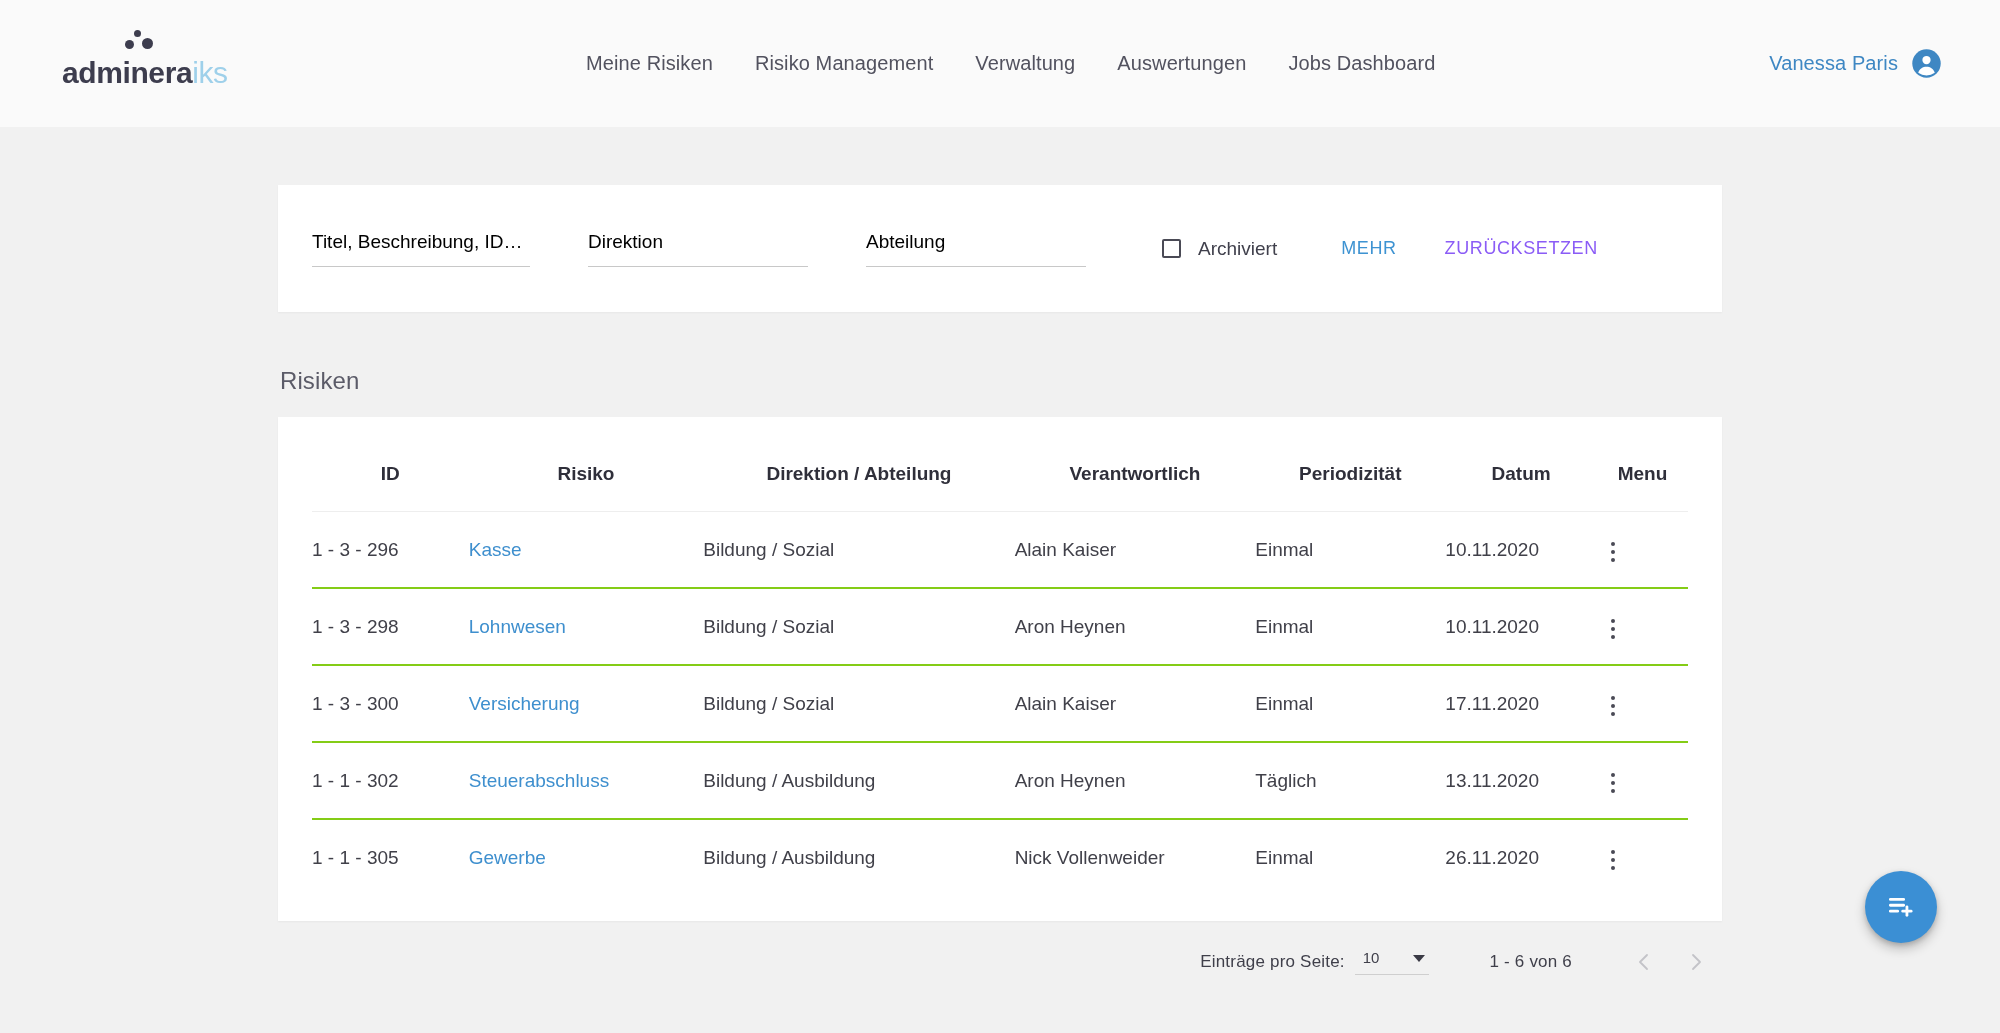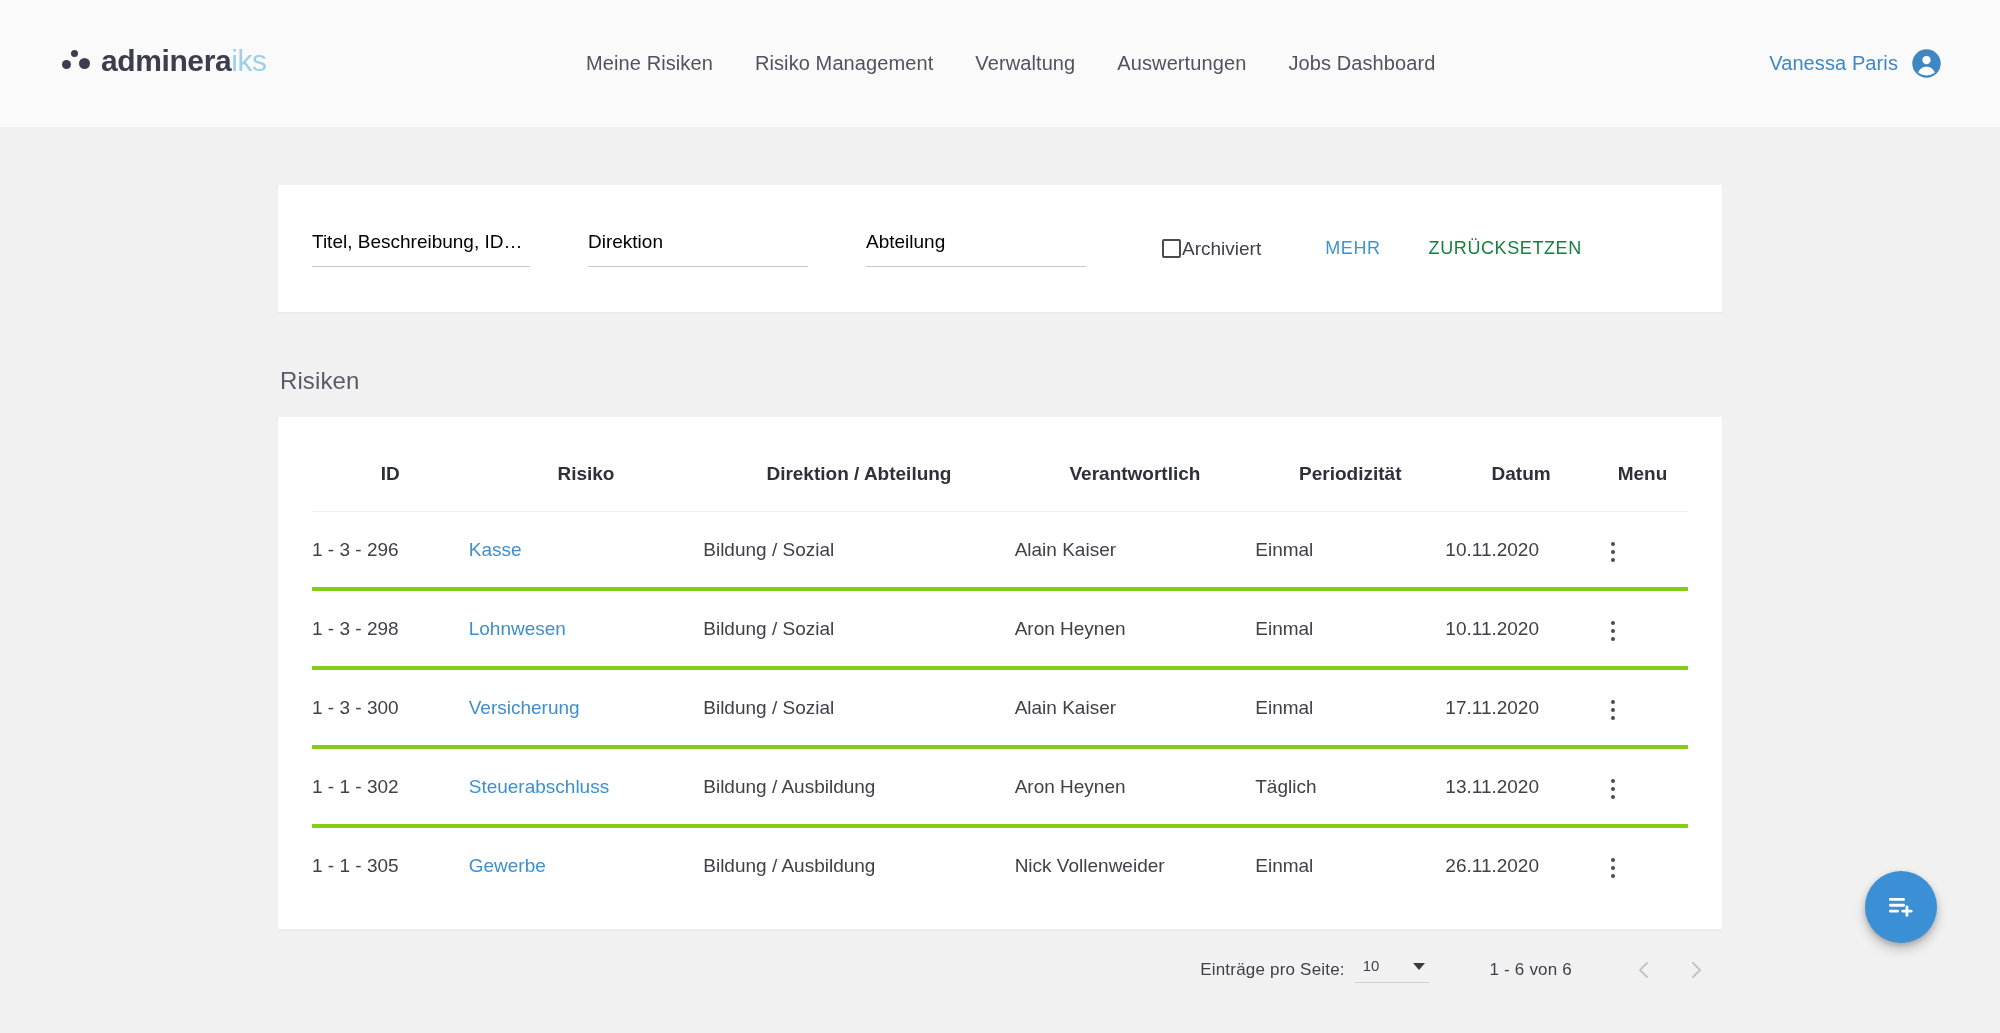--- a/index.html
+++ b/index.html
@@ -24,21 +24,22 @@
     display: flex;
     align-items: center;
     position: relative;
     box-sizing: border-box;
   }
   .brand {
     display: flex;
     align-items: center;
     position: absolute;
     left: 62px;
-    top: 44px;
+    top: 24px;
+    flex-direction: column;
   }
   .brand-dots {
     width: 30px;
     height: 34px;
     position: relative;
     margin-right: 9px;
   }
   .brand-dots i {
     position: absolute;
     border-radius: 50%;
@@ -127,21 +128,21 @@
     overflow: hidden;
     text-overflow: ellipsis;
     cursor: text;
   }
   .field.w2 .fake-input { width: 220px; }
   .field.w3 .fake-input { width: 220px; }
 
   .check-wrap {
     display: flex;
     align-items: center;
-    gap: 1px;
+    gap: 17px;
     margin-left: 18px;
     margin-right: 52px;
     cursor: pointer;
   }
   .checkbox {
     width: 19px;
     height: 19px;
     border: 2px solid #4a4a55;
     border-radius: 2px;
     background: #fff;
@@ -154,21 +155,21 @@
   .btn-flat {
     background: none;
     border: 0;
     font-family: inherit;
     font-size: 18px;
     letter-spacing: 0.6px;
     cursor: pointer;
     padding: 10px 12px;
   }
   .btn-more { color: #3e93d2; margin-right: 24px; }
-  .btn-reset { color: #15803d; }
+  .btn-reset { color: #8b5cf6; }
 
   .section-title {
     font-size: 24px;
     color: #5b5b68;
     margin: 55px 0 22px 2px;
     letter-spacing: 0.1px;
   }
 
   
   .table-card {
@@ -187,21 +188,21 @@
     font-weight: 700;
     color: #2f2f3a;
     padding: 46px 0 26px 0;
     white-space: nowrap;
   }
   table.risks td {
     font-size: 19px;
     color: #404049;
     padding: 17px 0;
     white-space: nowrap;
-    border-top: 4px solid #84cc16;
+    border-top: 2px solid #84cc16;
   }
   table.risks tbody tr:first-child td { border-top: 1px solid #eeeeee; }
   .col-id     { width: 155px; }
   .col-risk   { width: 232px; }
   .col-dir    { width: 308px; }
   .col-resp   { width: 238px; }
   .col-period { width: 188px; }
   .col-date   { width: 150px; }
   .col-menu   { width: 90px; }
 

